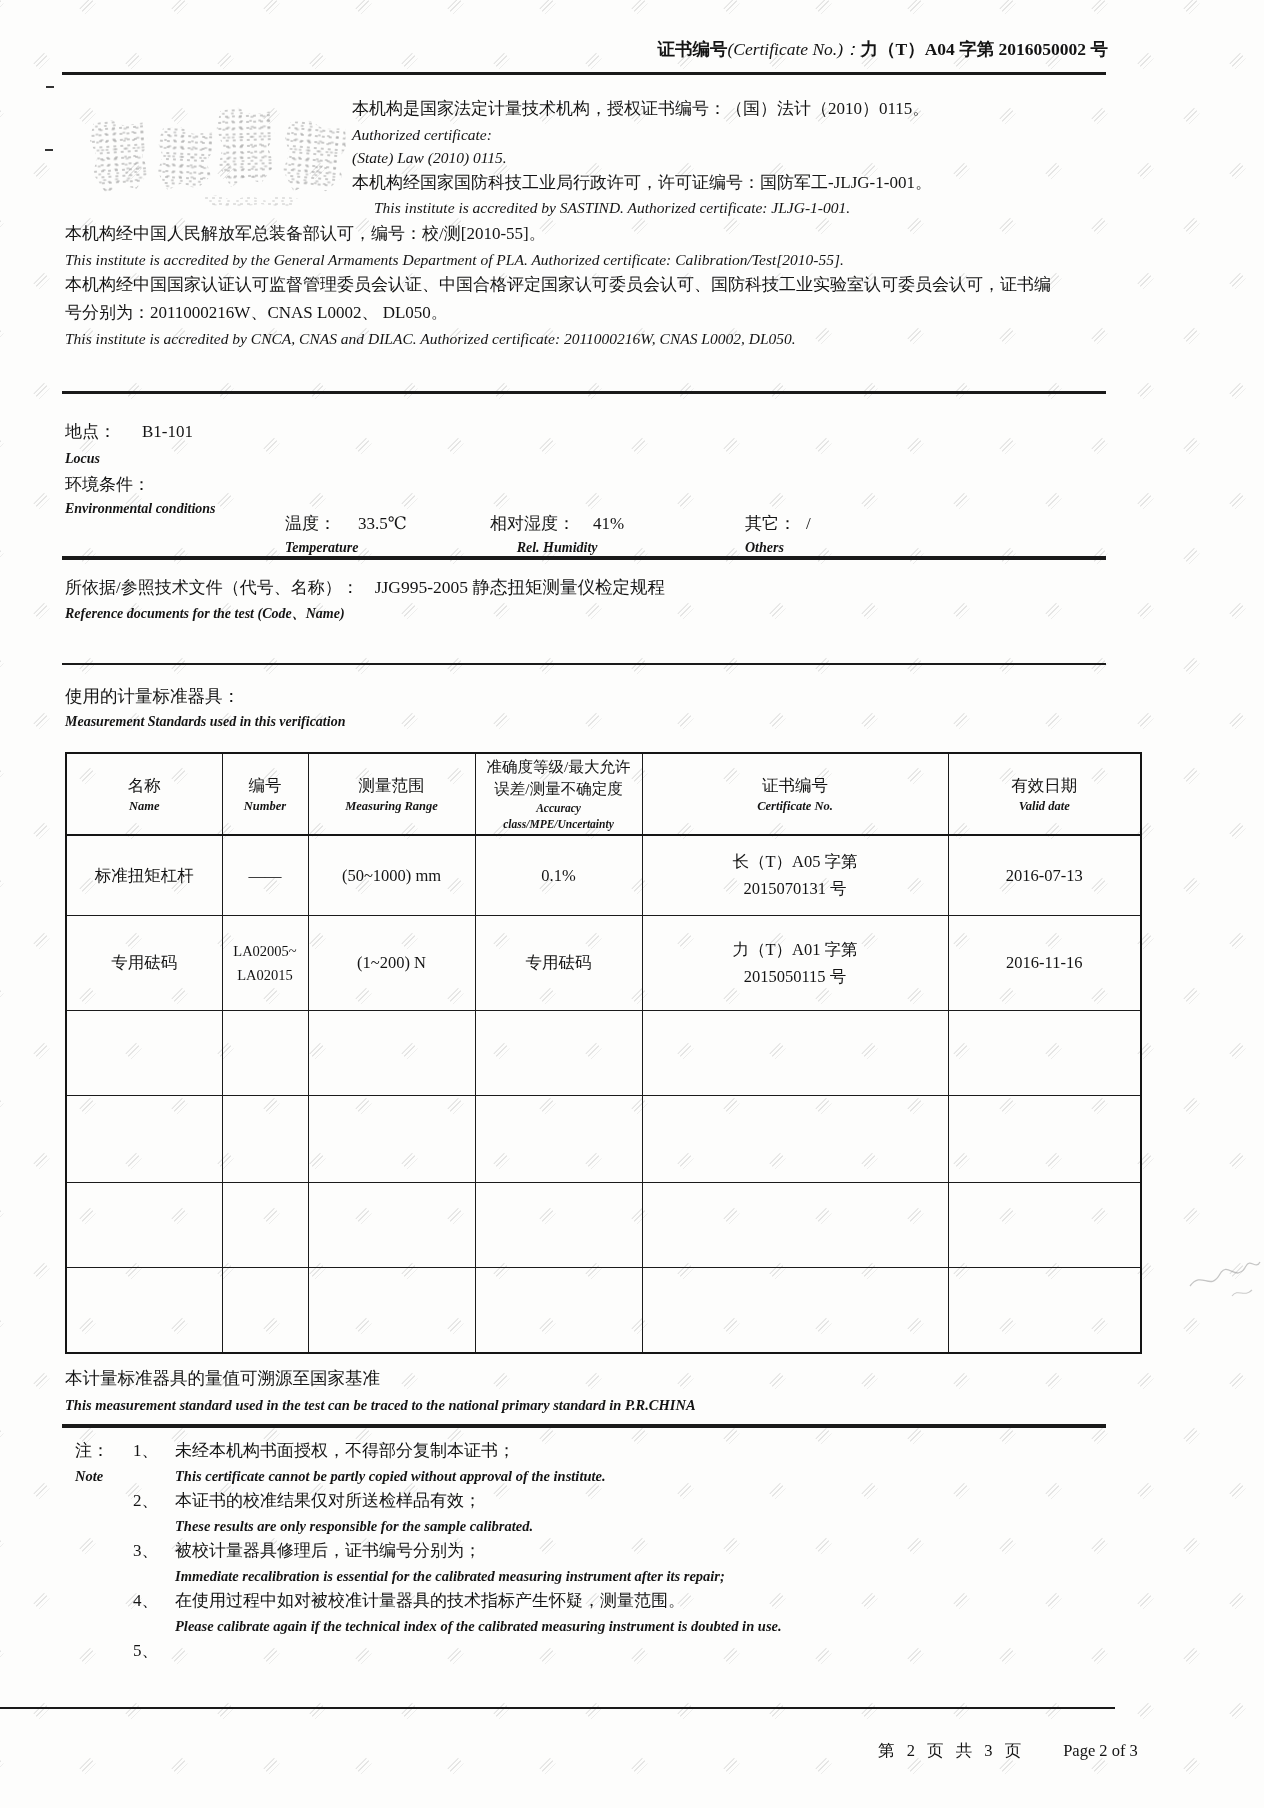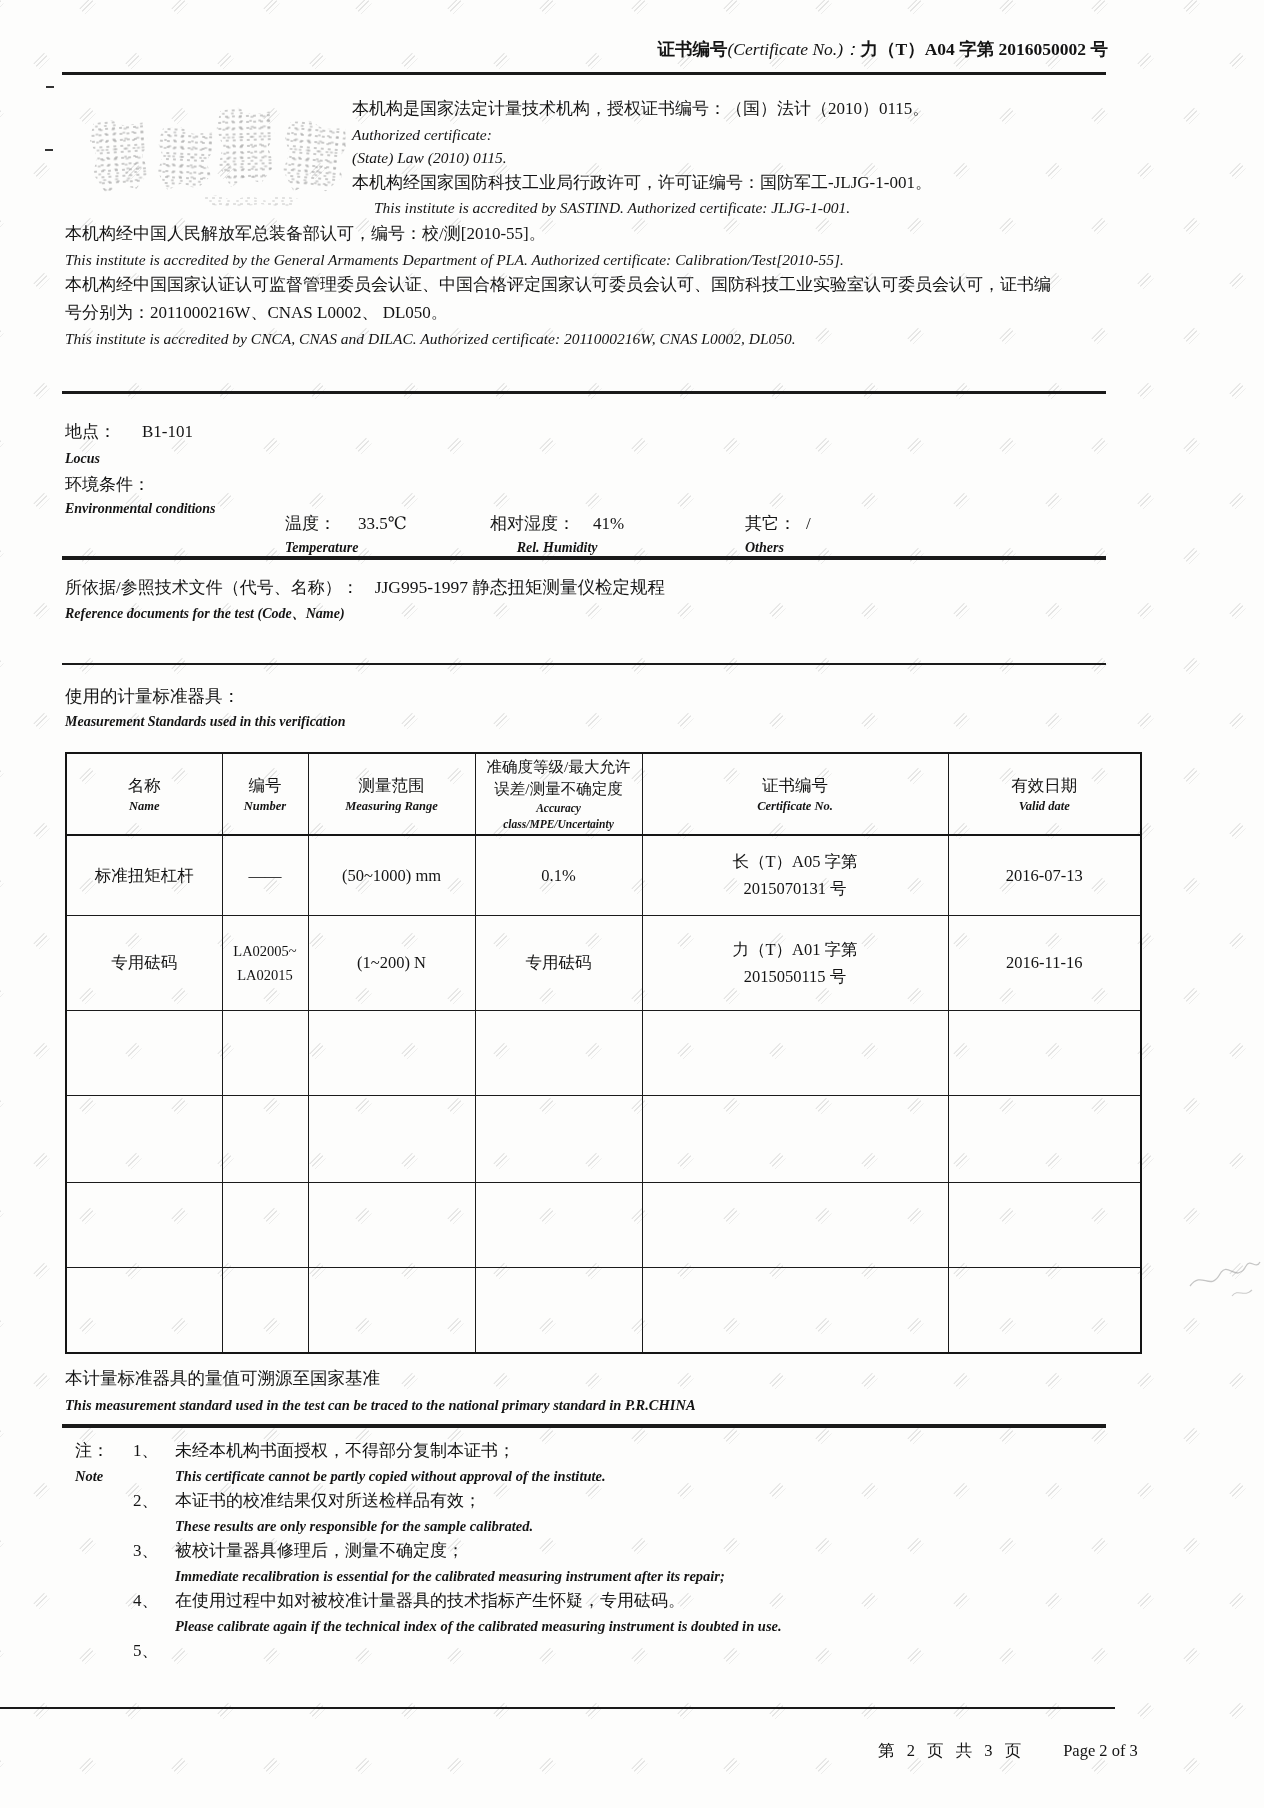--- a/index.html
+++ b/index.html
@@ -608,21 +608,21 @@
   <div class="abs" style="left:745px; top:512px;">
     <span class="zh label17">其它：</span>
     <span class="zh label17" style="margin-left:6px;">/</span>
     <div class="en-bi sub-en" style="margin-top:3px;">Others</div>
   </div>
 
   <div class="hr" style="left:62px; top:556px; width:1044px; height:3.5px;"></div>
 
   <div class="abs" style="left:65px; top:575px; width:1000px;">
     <span class="zh label17">所依据/参照技术文件（代号、名称）：</span>
-    <span class="zh label17 b" style="margin-left:12px; font-weight:normal; font-size:17.5px;">JJG995-1997 静态扭矩测量仪检定规程</span>
+    <span class="zh label17 b" style="margin-left:12px; font-weight:normal; font-size:17.5px;">JJG995-2005 静态扭矩测量仪检定规程</span>
   </div>
   <div class="abs en-bi sub-en" style="left:65px; top:605px;">Reference documents for the test (Code、Name)</div>
 
   <div class="hr" style="left:62px; top:663px; width:1044px; height:2px;"></div>
 
   <div class="abs zh" style="left:65px; top:684px; font-size:17.5px;">使用的计量标准器具：</div>
   <div class="abs en-bi sub-en" style="left:65px; top:713px;">Measurement Standards used in this verification</div>
 
   <table class="std-table">
     <colgroup>
@@ -738,28 +738,28 @@
       <div class="note-item">
         <span class="zh note-num">2、</span>
         <div>
           <div class="zh note-zh">本证书的校准结果仅对所送检样品有效；</div>
           <div class="en-bi note-en">These results are only responsible for the sample calibrated.</div>
         </div>
       </div>
       <div class="note-item">
         <span class="zh note-num">3、</span>
         <div>
-          <div class="zh note-zh">被校计量器具修理后，测量不确定度；</div>
+          <div class="zh note-zh">被校计量器具修理后，证书编号分别为；</div>
           <div class="en-bi note-en">Immediate recalibration is essential for the calibrated measuring instrument after its repair;</div>
         </div>
       </div>
       <div class="note-item">
         <span class="zh note-num">4、</span>
         <div>
-          <div class="zh note-zh">在使用过程中如对被校准计量器具的技术指标产生怀疑，专用砝码。</div>
+          <div class="zh note-zh">在使用过程中如对被校准计量器具的技术指标产生怀疑，测量范围。</div>
           <div class="en-bi note-en">Please calibrate again if the technical index of the calibrated measuring instrument is doubted in use.</div>
         </div>
       </div>
       <div class="note-item">
         <span class="zh note-num">5、</span>
       </div>
     </div>
   </div>
 
   <svg class="scribble" width="86" height="64" viewBox="0 0 86 64">

